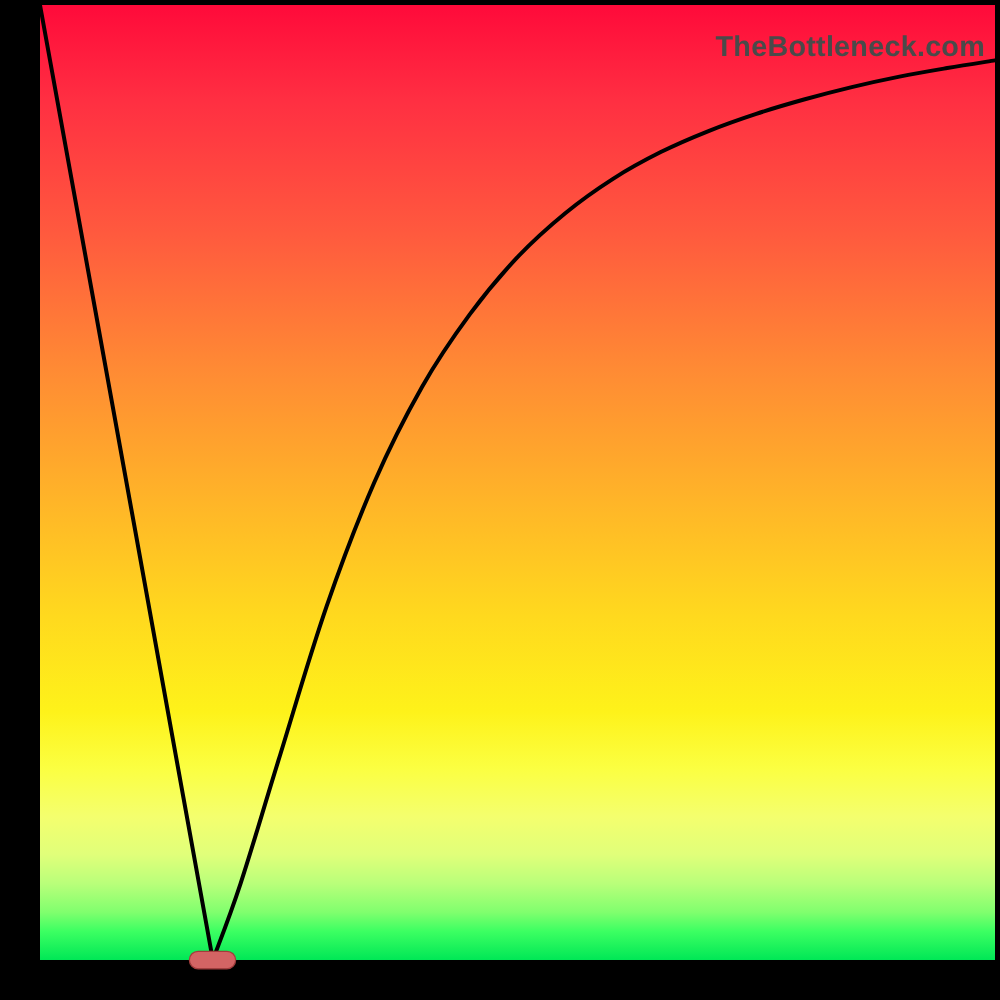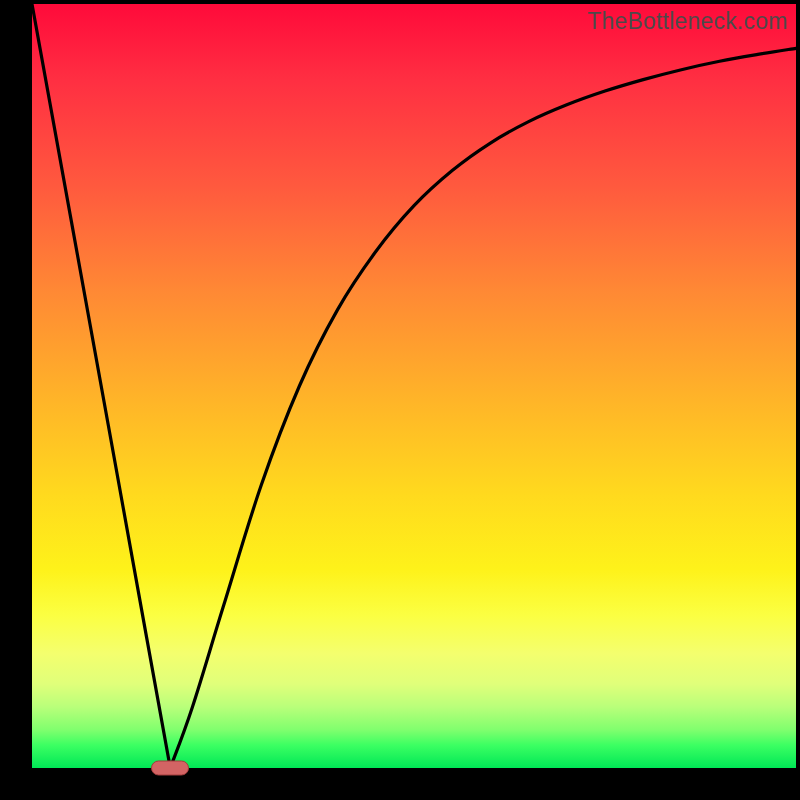--- a/index.html
+++ b/index.html
@@ -36,25 +36,25 @@
       #f4ff6e 85%,
       #e0ff7a 89%,
       #b9ff7a 92%,
       #80ff6e 95%,
       #3cff62 97%,
       #00e756 100%
     );
   }
   .watermark {
     position: absolute;
-    top: 4px;
+    top: 20px;
     right: 8px;
     color: #4a4a4a;
     font-size: 23px;
-    font-weight: 400;
+    font-weight: 700;
     letter-spacing: 0.2px;
     user-select: none;
     pointer-events: none;
   }
   .marker {
     position: absolute;
     width: 38px;
     height: 15px;
     border-radius: 9px;
     background: #d36464;

